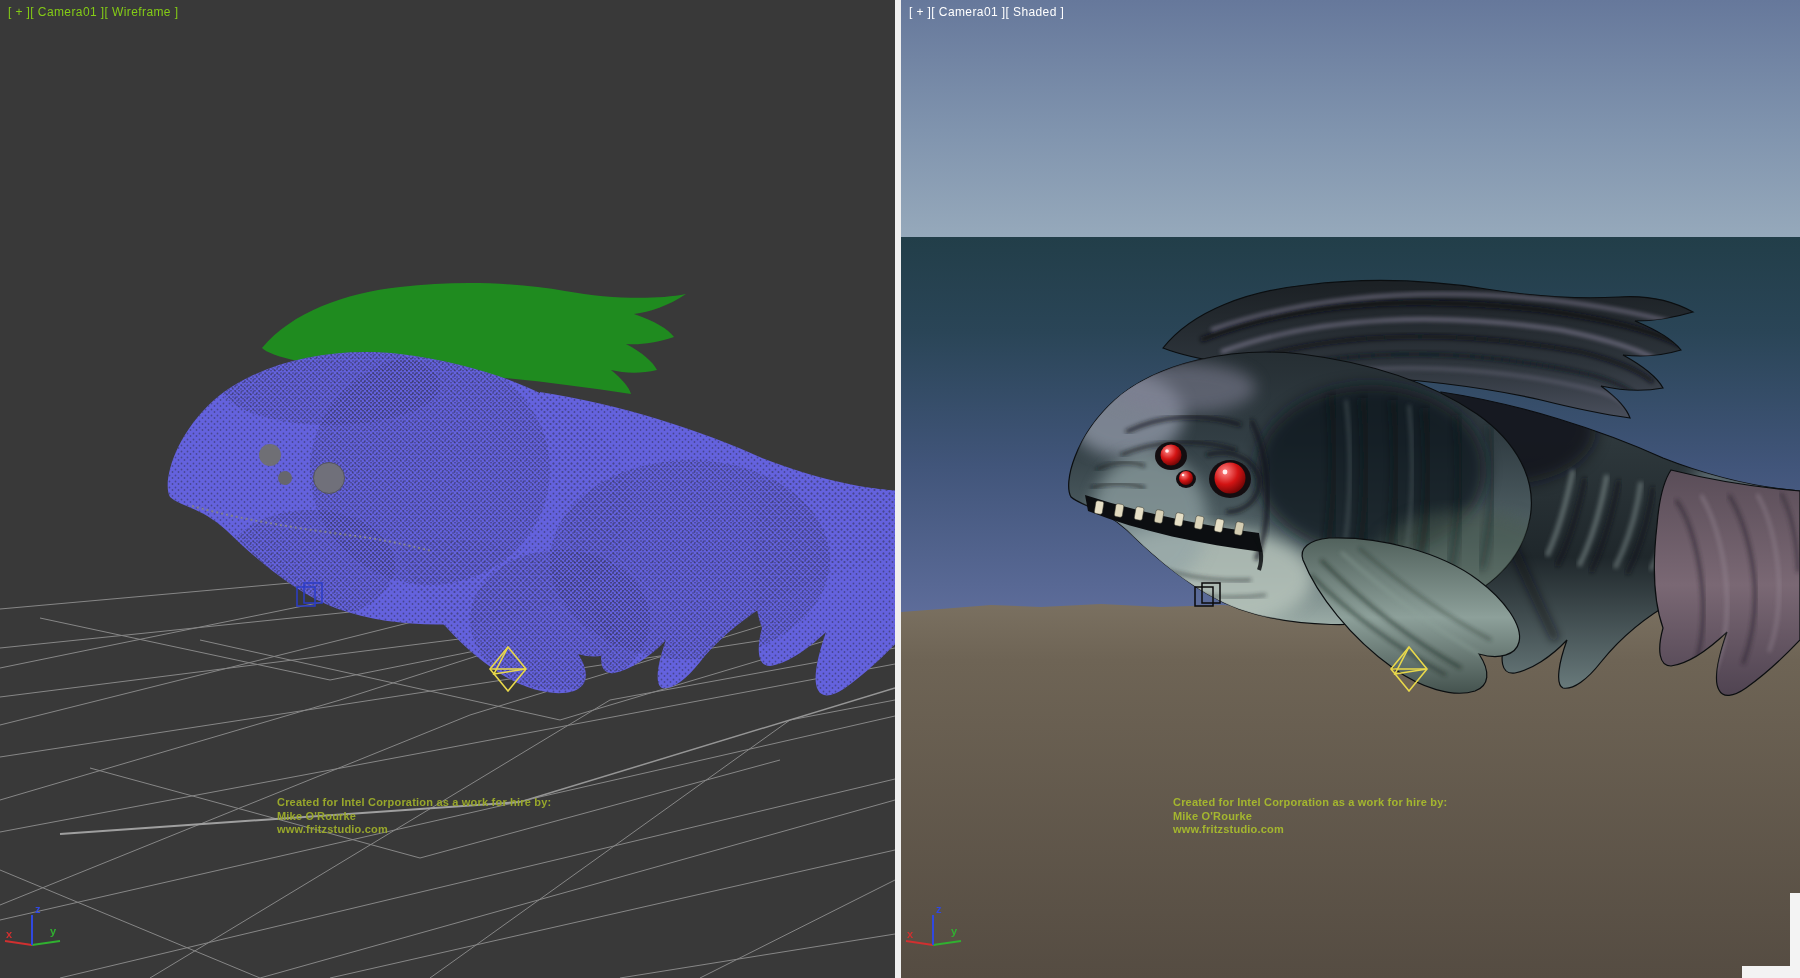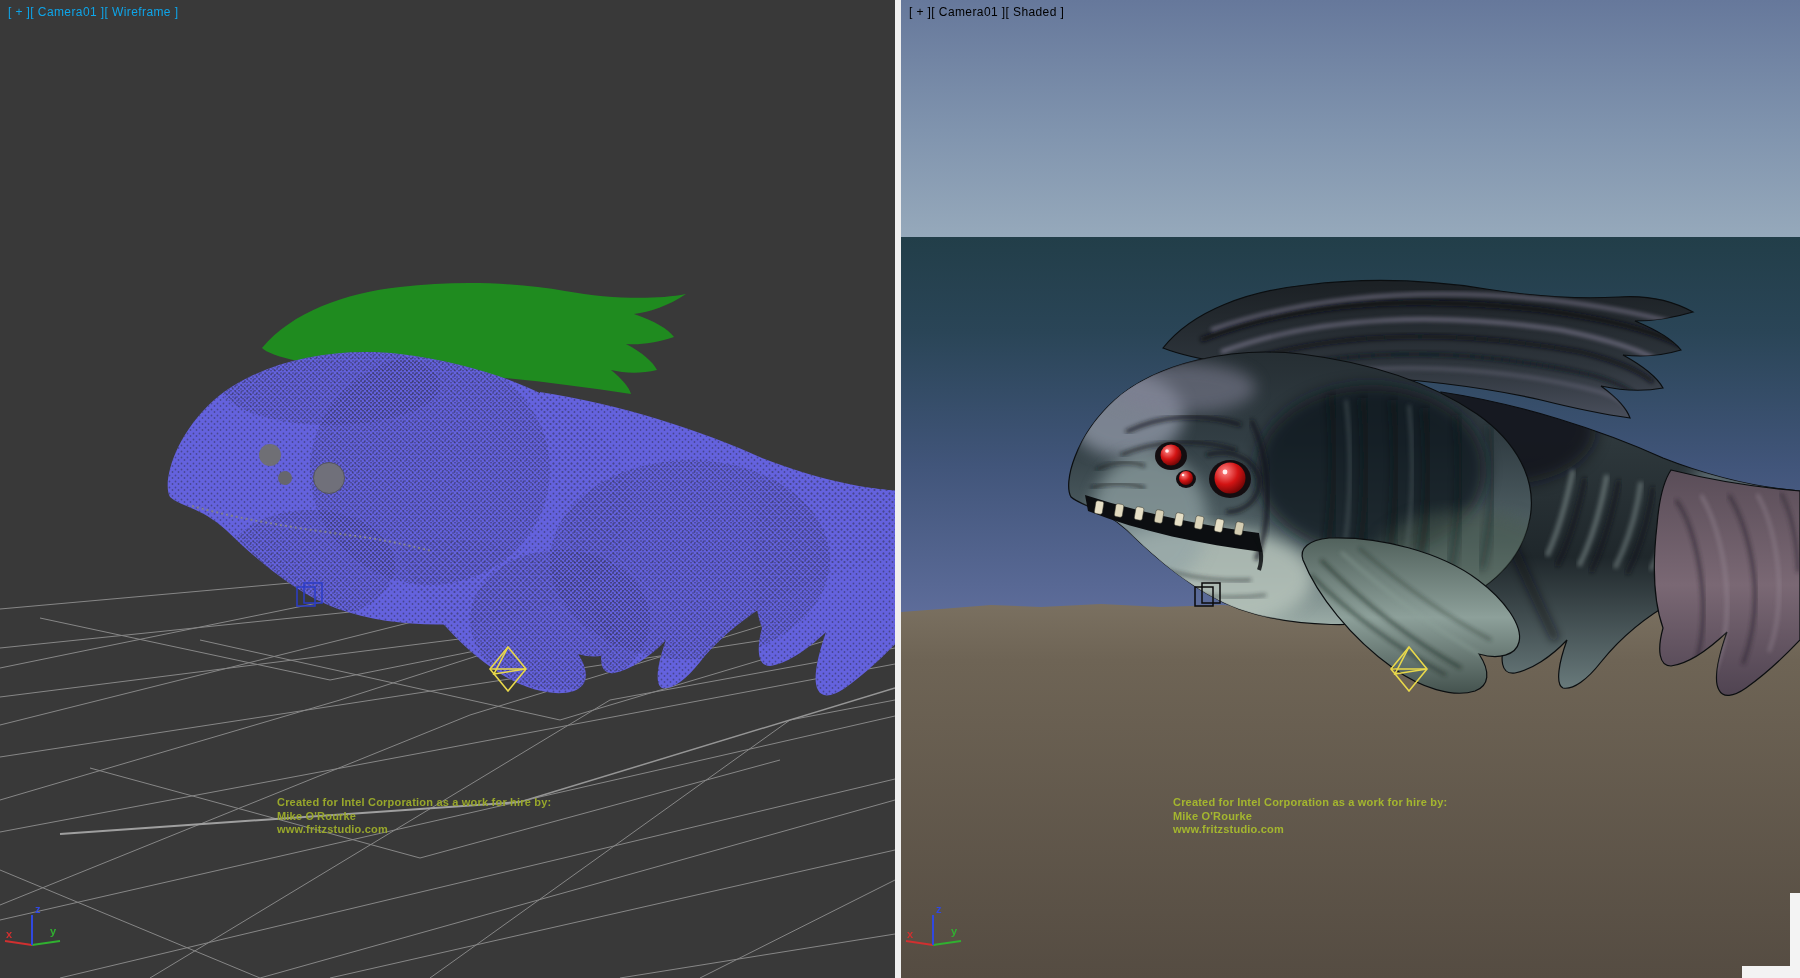--- a/index.html
+++ b/index.html
@@ -4,23 +4,23 @@
 <style>
   html,body{margin:0;padding:0;background:#ffffff;}
   .stage{position:relative;width:1800px;height:978px;background:#ffffff;overflow:hidden;
          font-family:"Liberation Sans",sans-serif;}
   .vp{position:absolute;top:0;height:978px;overflow:hidden;}
   .vp svg{display:block;}
   .vp-left{left:0;width:895px;background:#393939;}
   .divider{position:absolute;left:895px;top:0;width:6px;height:978px;background:#efefef;cursor:col-resize;}
   .vp-right{left:901px;width:899px;background:#66789b;}
   .vp-label{position:absolute;top:5px;left:8px;font-size:12px;letter-spacing:.4px;
-            color:#0ea5e9;user-select:none;white-space:nowrap;}
+            color:#84cc16;user-select:none;white-space:nowrap;}
   .vp-label span{cursor:pointer;}
-  .vp-right .vp-label{color:#000000;}
+  .vp-right .vp-label{color:#ffffff;}
 </style>
 </head>
 <body>
 
 <svg width="0" height="0" style="position:absolute" aria-hidden="true">
   <defs>
     <path id="fp-body" d="M170,497 C162,483 174,436 214,400 C256,363 330,346 400,354 C472,363 532,384 576,414 C616,442 636,480 629,518 C620,565 582,597 526,613 C466,630 392,628 338,609 C294,593 254,557 226,530 C202,508 180,506 170,497 Z"></path>
     <path id="fp-tail" d="M540,392 C620,404 700,430 762,458 C818,480 862,488 899,491 L899,556 C856,566 812,580 775,600 C742,618 716,642 700,662 C686,680 672,690 662,688 C654,684 658,662 666,640 C650,657 630,670 614,673 C600,675 598,660 605,636 C580,590 560,505 540,430 Z"></path>
     <path id="fp-caudal" d="M770,470 C810,480 850,487 899,491 L899,640 C880,660 862,676 845,688 C832,697 822,698 818,690 C812,680 818,655 826,632 C805,652 785,664 770,666 C758,666 756,650 762,628 C752,600 752,560 756,525 C758,500 762,482 770,470 Z"></path>
     <path id="fp-finlower" d="M402,560 C398,548 408,540 428,538 C478,536 540,552 577,580 C604,600 622,626 618,642 C615,655 598,660 578,654 C590,672 588,686 574,691 C552,698 520,688 492,668 C450,638 416,595 402,560 Z"></path>

